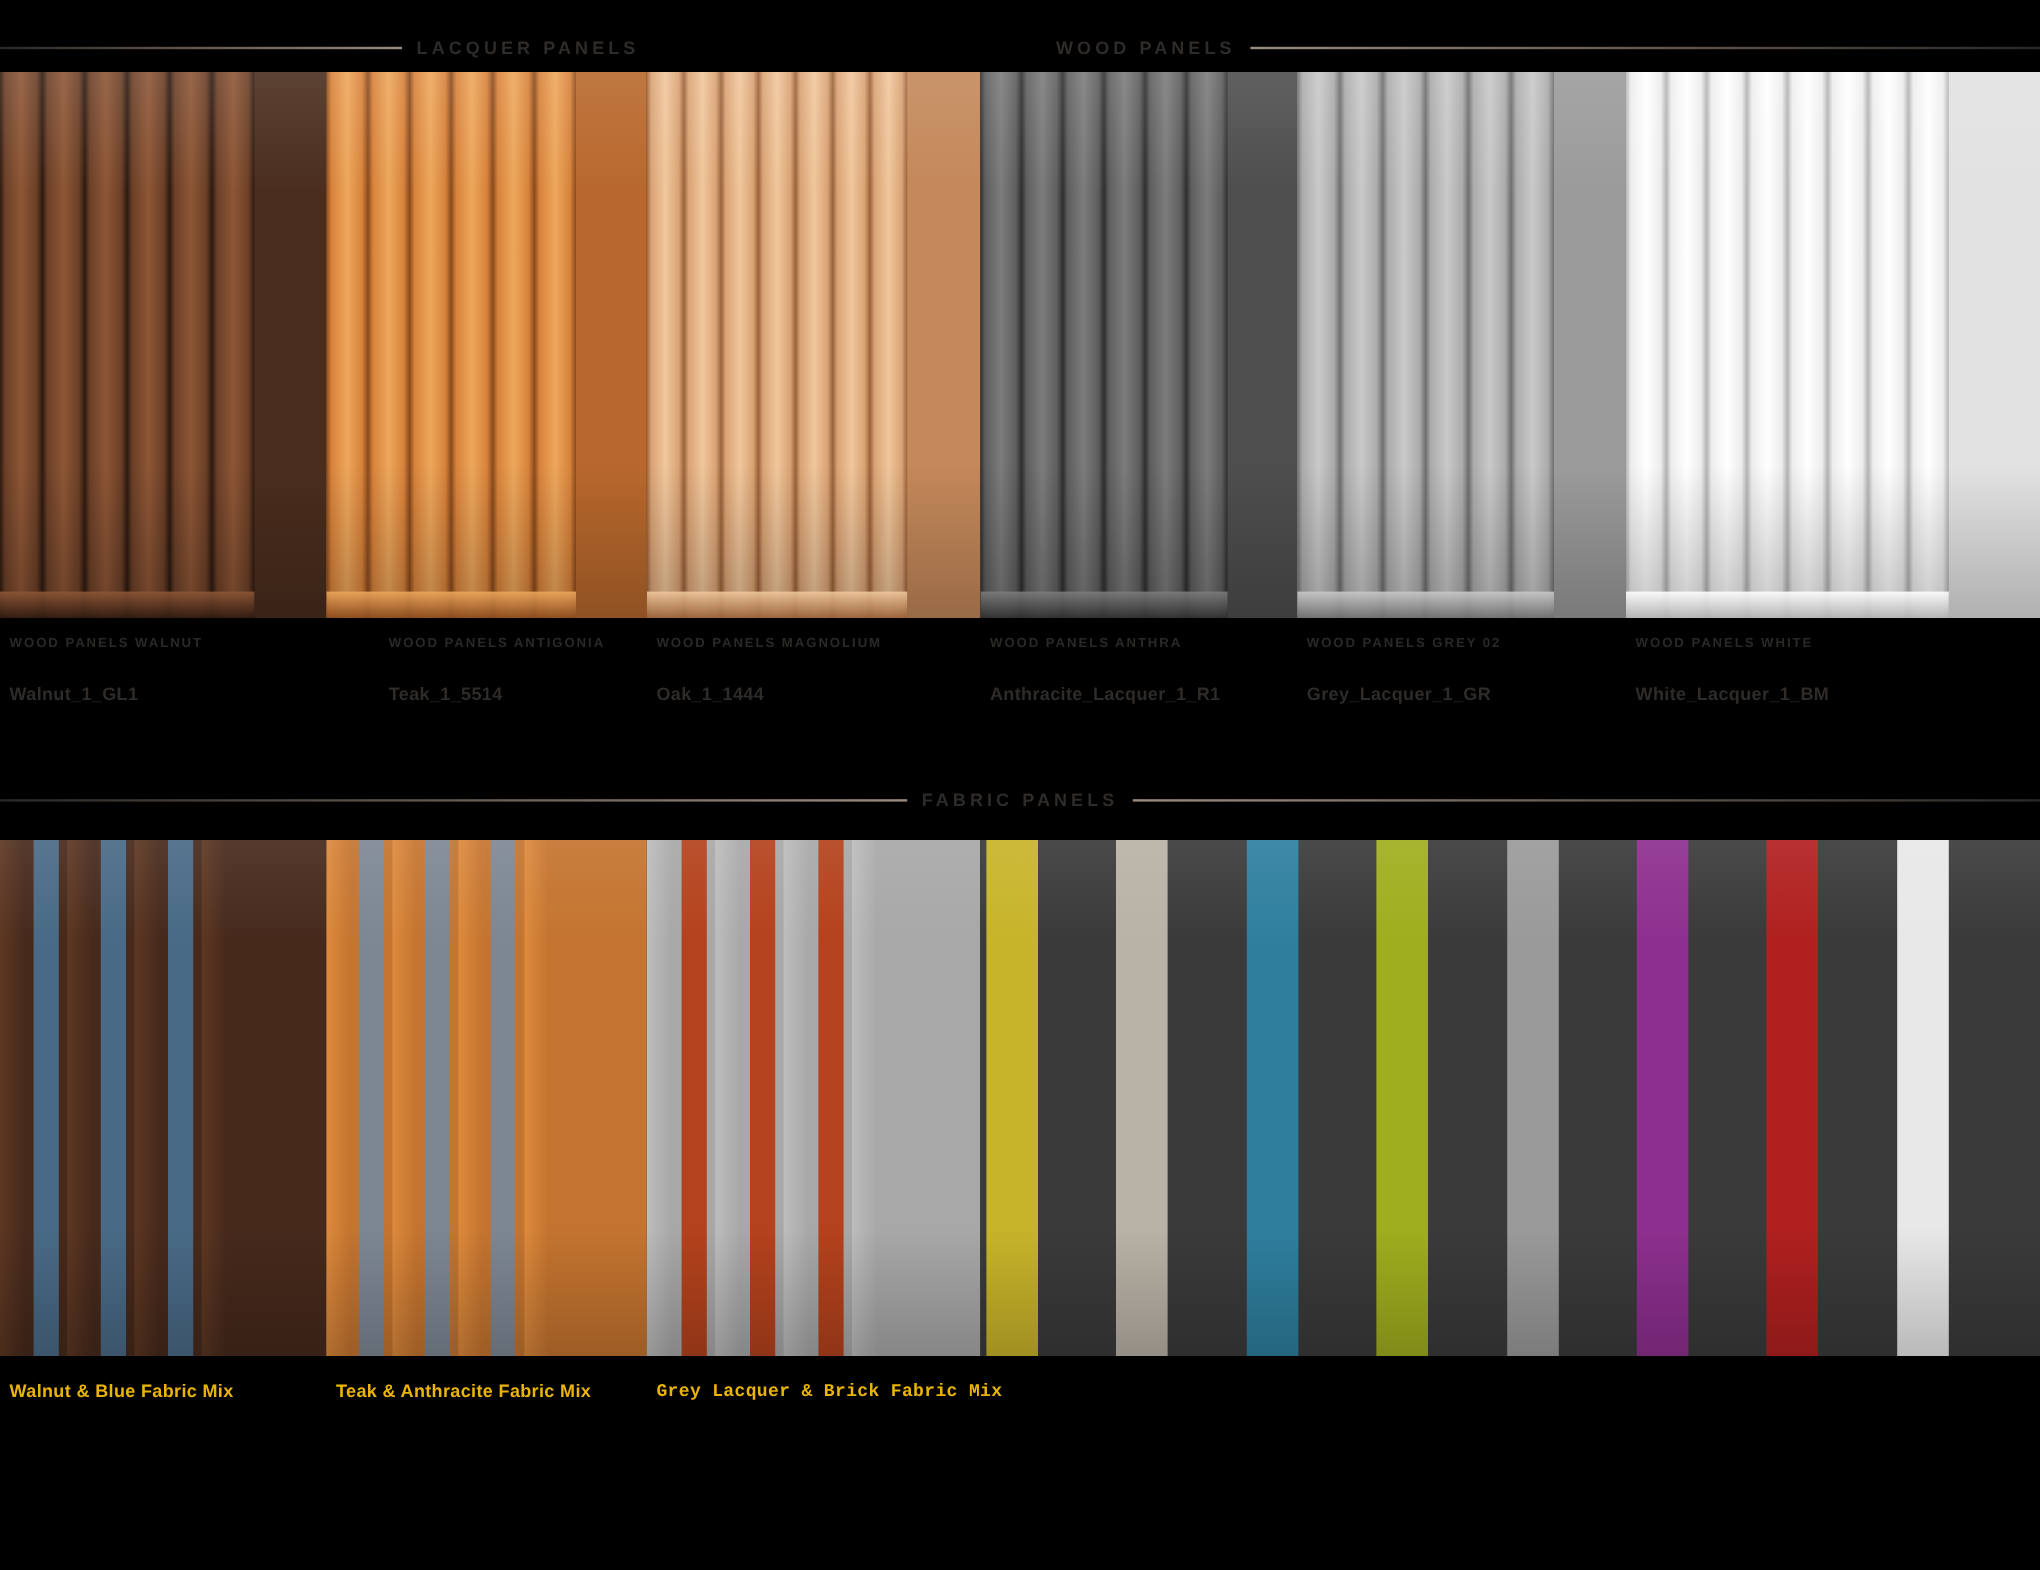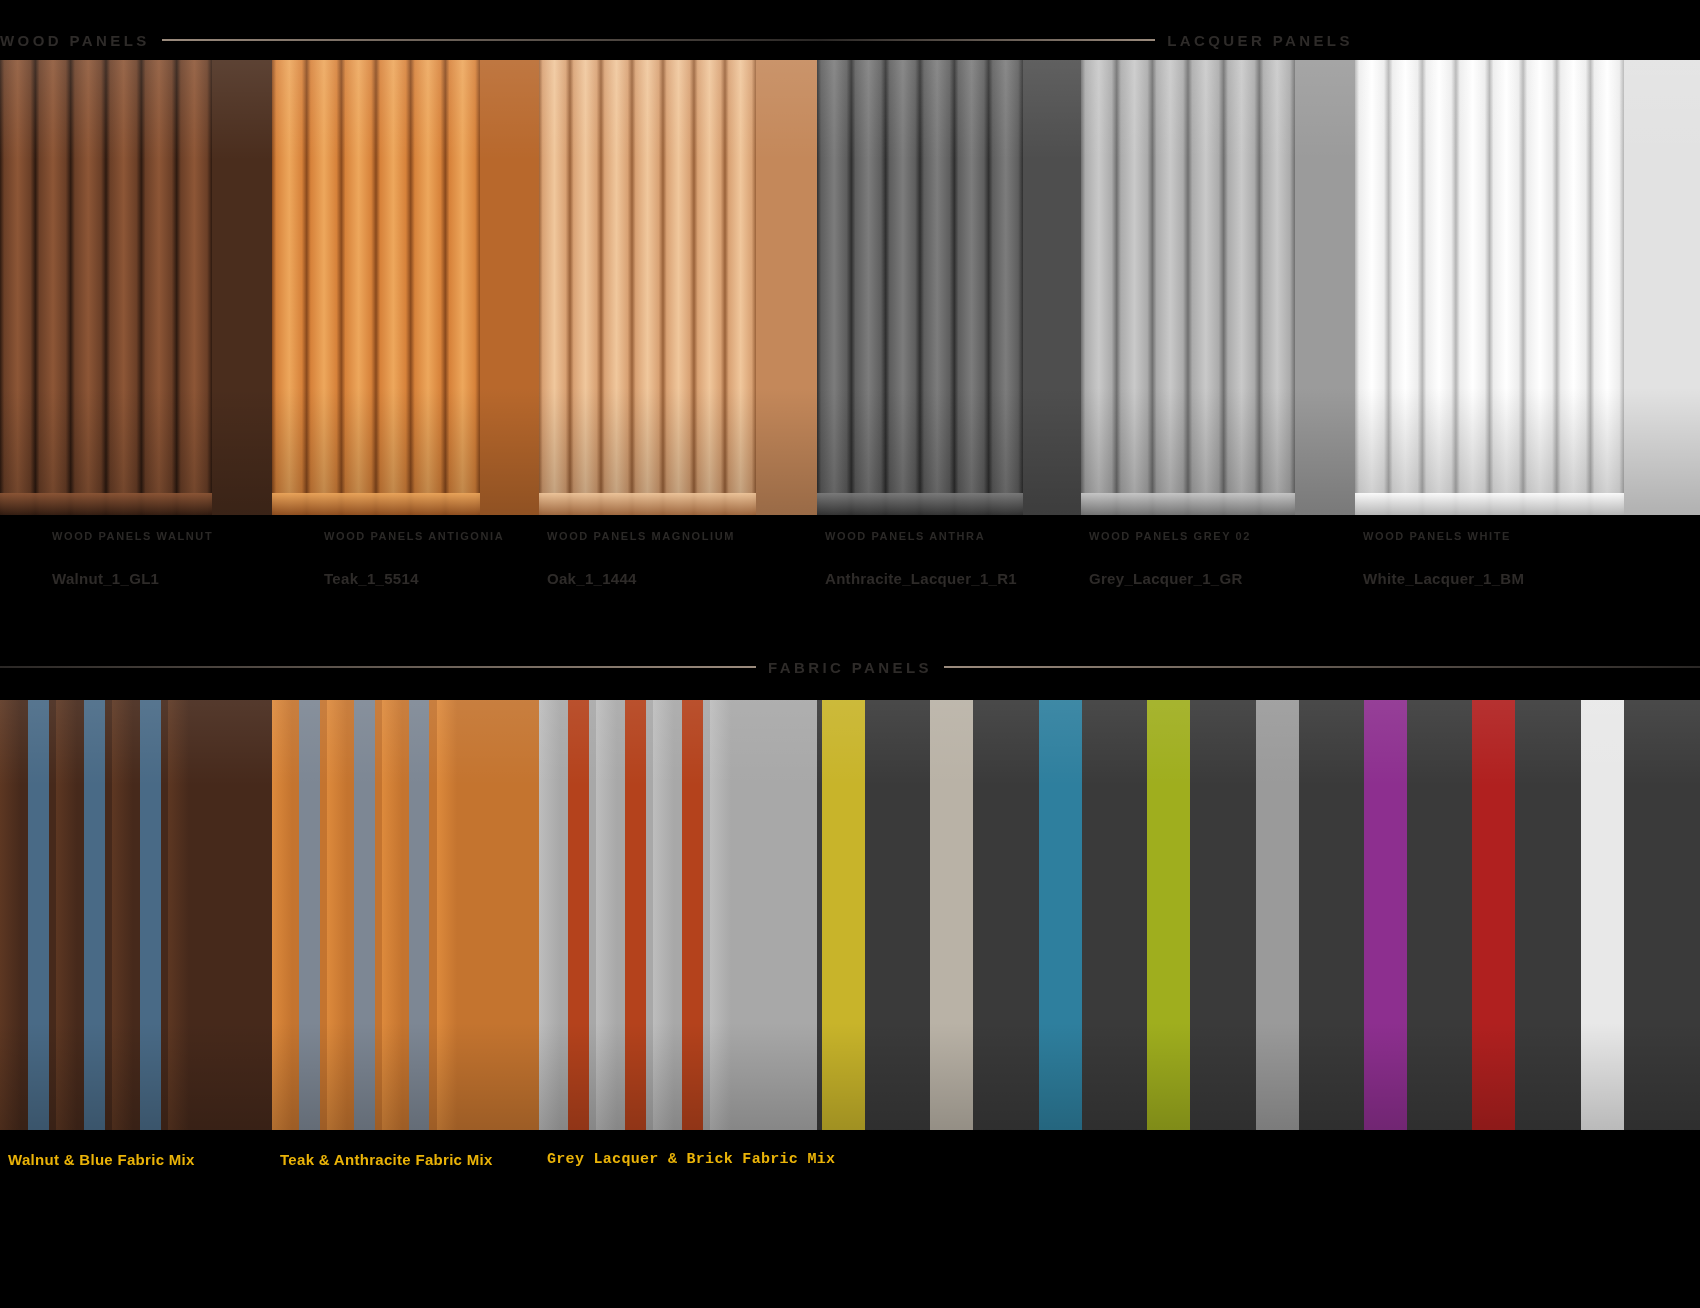--- a/index.html
+++ b/index.html
@@ -32,28 +32,28 @@
   .cap .name{font-size:15px;font-weight:bold;letter-spacing:.3px;color:#2e2b29;white-space:nowrap;line-height:20px;margin-top:26px;}
 
   .cap-fab .name{color:#eab308;}
 </style>
 </head>
 <body>
 
 <div class="page">
 
   <div id="hdr-row-1">
-    <div id="hdr-wood" class="sec-head">
-      <div class="sec-title">WOOD PANELS</div>
-      <div class="rule right"></div>
-    </div>
     <div id="hdr-lacquer" class="sec-head">
       <div class="rule left"></div>
       <div class="sec-title">LACQUER PANELS</div>
       <div class="rule right" style="opacity:0"></div>
+    </div>
+    <div id="hdr-wood" class="sec-head">
+      <div class="sec-title">WOOD PANELS</div>
+      <div class="rule right"></div>
     </div>
   </div>
 
   <div class="strip" id="strip1" style="left:0;top:60px;width:1700px;height:455px;">
       <div class="swatch" style="left: 0px; width: 272px; background: rgb(74, 45, 29);">
         <div class="slats" style="left: 0px; width: 212px; right: auto; background-image: linear-gradient(90deg, rgb(46, 26, 16) 0%, rgb(107, 63, 39) 2%, rgb(141, 86, 54) 8.33%, rgb(107, 63, 39) 14.33%, rgb(46, 26, 16) 16.67%, rgb(46, 26, 16) 16.67%, rgb(107, 63, 39) 18.67%, rgb(141, 86, 54) 25%, rgb(107, 63, 39) 31%, rgb(46, 26, 16) 33.33%, rgb(46, 26, 16) 33.33%, rgb(107, 63, 39) 35.33%, rgb(141, 86, 54) 41.67%, rgb(107, 63, 39) 47.67%, rgb(46, 26, 16) 50%, rgb(46, 26, 16) 50%, rgb(107, 63, 39) 52%, rgb(141, 86, 54) 58.33%, rgb(107, 63, 39) 64.33%, rgb(46, 26, 16) 66.67%, rgb(46, 26, 16) 66.67%, rgb(107, 63, 39) 68.67%, rgb(141, 86, 54) 75%, rgb(107, 63, 39) 81%, rgb(46, 26, 16) 83.33%, rgb(46, 26, 16) 83.33%, rgb(107, 63, 39) 85.33%, rgb(141, 86, 54) 91.67%, rgb(107, 63, 39) 97.67%, rgb(46, 26, 16) 100%);"></div>
         <div style="position: absolute; inset: 0px; background: linear-gradient(rgba(255, 255, 255, 0.1), rgba(255, 255, 255, 0) 22%, rgba(0, 0, 0, 0) 72%, rgba(0, 0, 0, 0.22)); pointer-events: none;"></div>
         <div style="position: absolute; left: 0px; width: 212px; bottom: 0px; height: 22px; background: linear-gradient(rgb(141, 86, 54), rgb(46, 26, 16)); opacity: 0.9;"></div>
       </div>
       <div class="swatch" style="left: 272px; width: 267px; background: rgb(184, 104, 44);">
@@ -77,21 +77,21 @@
         <div style="position: absolute; left: 0px; width: 214px; bottom: 0px; height: 22px; background: linear-gradient(rgb(201, 201, 201), rgb(111, 111, 111)); opacity: 0.9;"></div>
       </div>
       <div class="swatch" style="left: 1355px; width: 345px; background: rgb(226, 226, 226);">
         <div class="slats" style="left: 0px; width: 269px; right: auto; background-image: linear-gradient(90deg, rgb(180, 180, 180) 0%, rgb(237, 237, 237) 1.5%, rgb(255, 255, 255) 6.25%, rgb(237, 237, 237) 10.75%, rgb(180, 180, 180) 12.5%, rgb(180, 180, 180) 12.5%, rgb(237, 237, 237) 14%, rgb(255, 255, 255) 18.75%, rgb(237, 237, 237) 23.25%, rgb(180, 180, 180) 25%, rgb(180, 180, 180) 25%, rgb(237, 237, 237) 26.5%, rgb(255, 255, 255) 31.25%, rgb(237, 237, 237) 35.75%, rgb(180, 180, 180) 37.5%, rgb(180, 180, 180) 37.5%, rgb(237, 237, 237) 39%, rgb(255, 255, 255) 43.75%, rgb(237, 237, 237) 48.25%, rgb(180, 180, 180) 50%, rgb(180, 180, 180) 50%, rgb(237, 237, 237) 51.5%, rgb(255, 255, 255) 56.25%, rgb(237, 237, 237) 60.75%, rgb(180, 180, 180) 62.5%, rgb(180, 180, 180) 62.5%, rgb(237, 237, 237) 64%, rgb(255, 255, 255) 68.75%, rgb(237, 237, 237) 73.25%, rgb(180, 180, 180) 75%, rgb(180, 180, 180) 75%, rgb(237, 237, 237) 76.5%, rgb(255, 255, 255) 81.25%, rgb(237, 237, 237) 85.75%, rgb(180, 180, 180) 87.5%, rgb(180, 180, 180) 87.5%, rgb(237, 237, 237) 89%, rgb(255, 255, 255) 93.75%, rgb(237, 237, 237) 98.25%, rgb(180, 180, 180) 100%);"></div>
         <div style="position: absolute; inset: 0px; background: linear-gradient(rgba(255, 255, 255, 0.1), rgba(255, 255, 255, 0) 22%, rgba(0, 0, 0, 0) 72%, rgba(0, 0, 0, 0.22)); pointer-events: none;"></div>
         <div style="position: absolute; left: 0px; width: 269px; bottom: 0px; height: 22px; background: linear-gradient(rgb(255, 255, 255), rgb(180, 180, 180)); opacity: 0.9;"></div>
       </div>
     </div>
 
   <div class="caps" id="caps1" style="top:530px;height:80px;">
-      <div class="cap" style="left: 8px; top: 0px; margin-left: 44px;">
+      <div class="cap" style="left: 8px; top: 0px;">
         <div class="kicker">WOOD PANELS WALNUT</div>
         <div class="name">Walnut_1_GL1</div>
       </div>
       <div class="cap" style="left: 280px; top: 0px; margin-left: 44px;">
         <div class="kicker">WOOD PANELS ANTIGONIA</div>
         <div class="name">Teak_1_5514</div>
       </div>
       <div class="cap" style="left: 547px; top: 0px;">
         <div class="kicker">WOOD PANELS MAGNOLIUM</div>
         <div class="name">Oak_1_1444</div>

